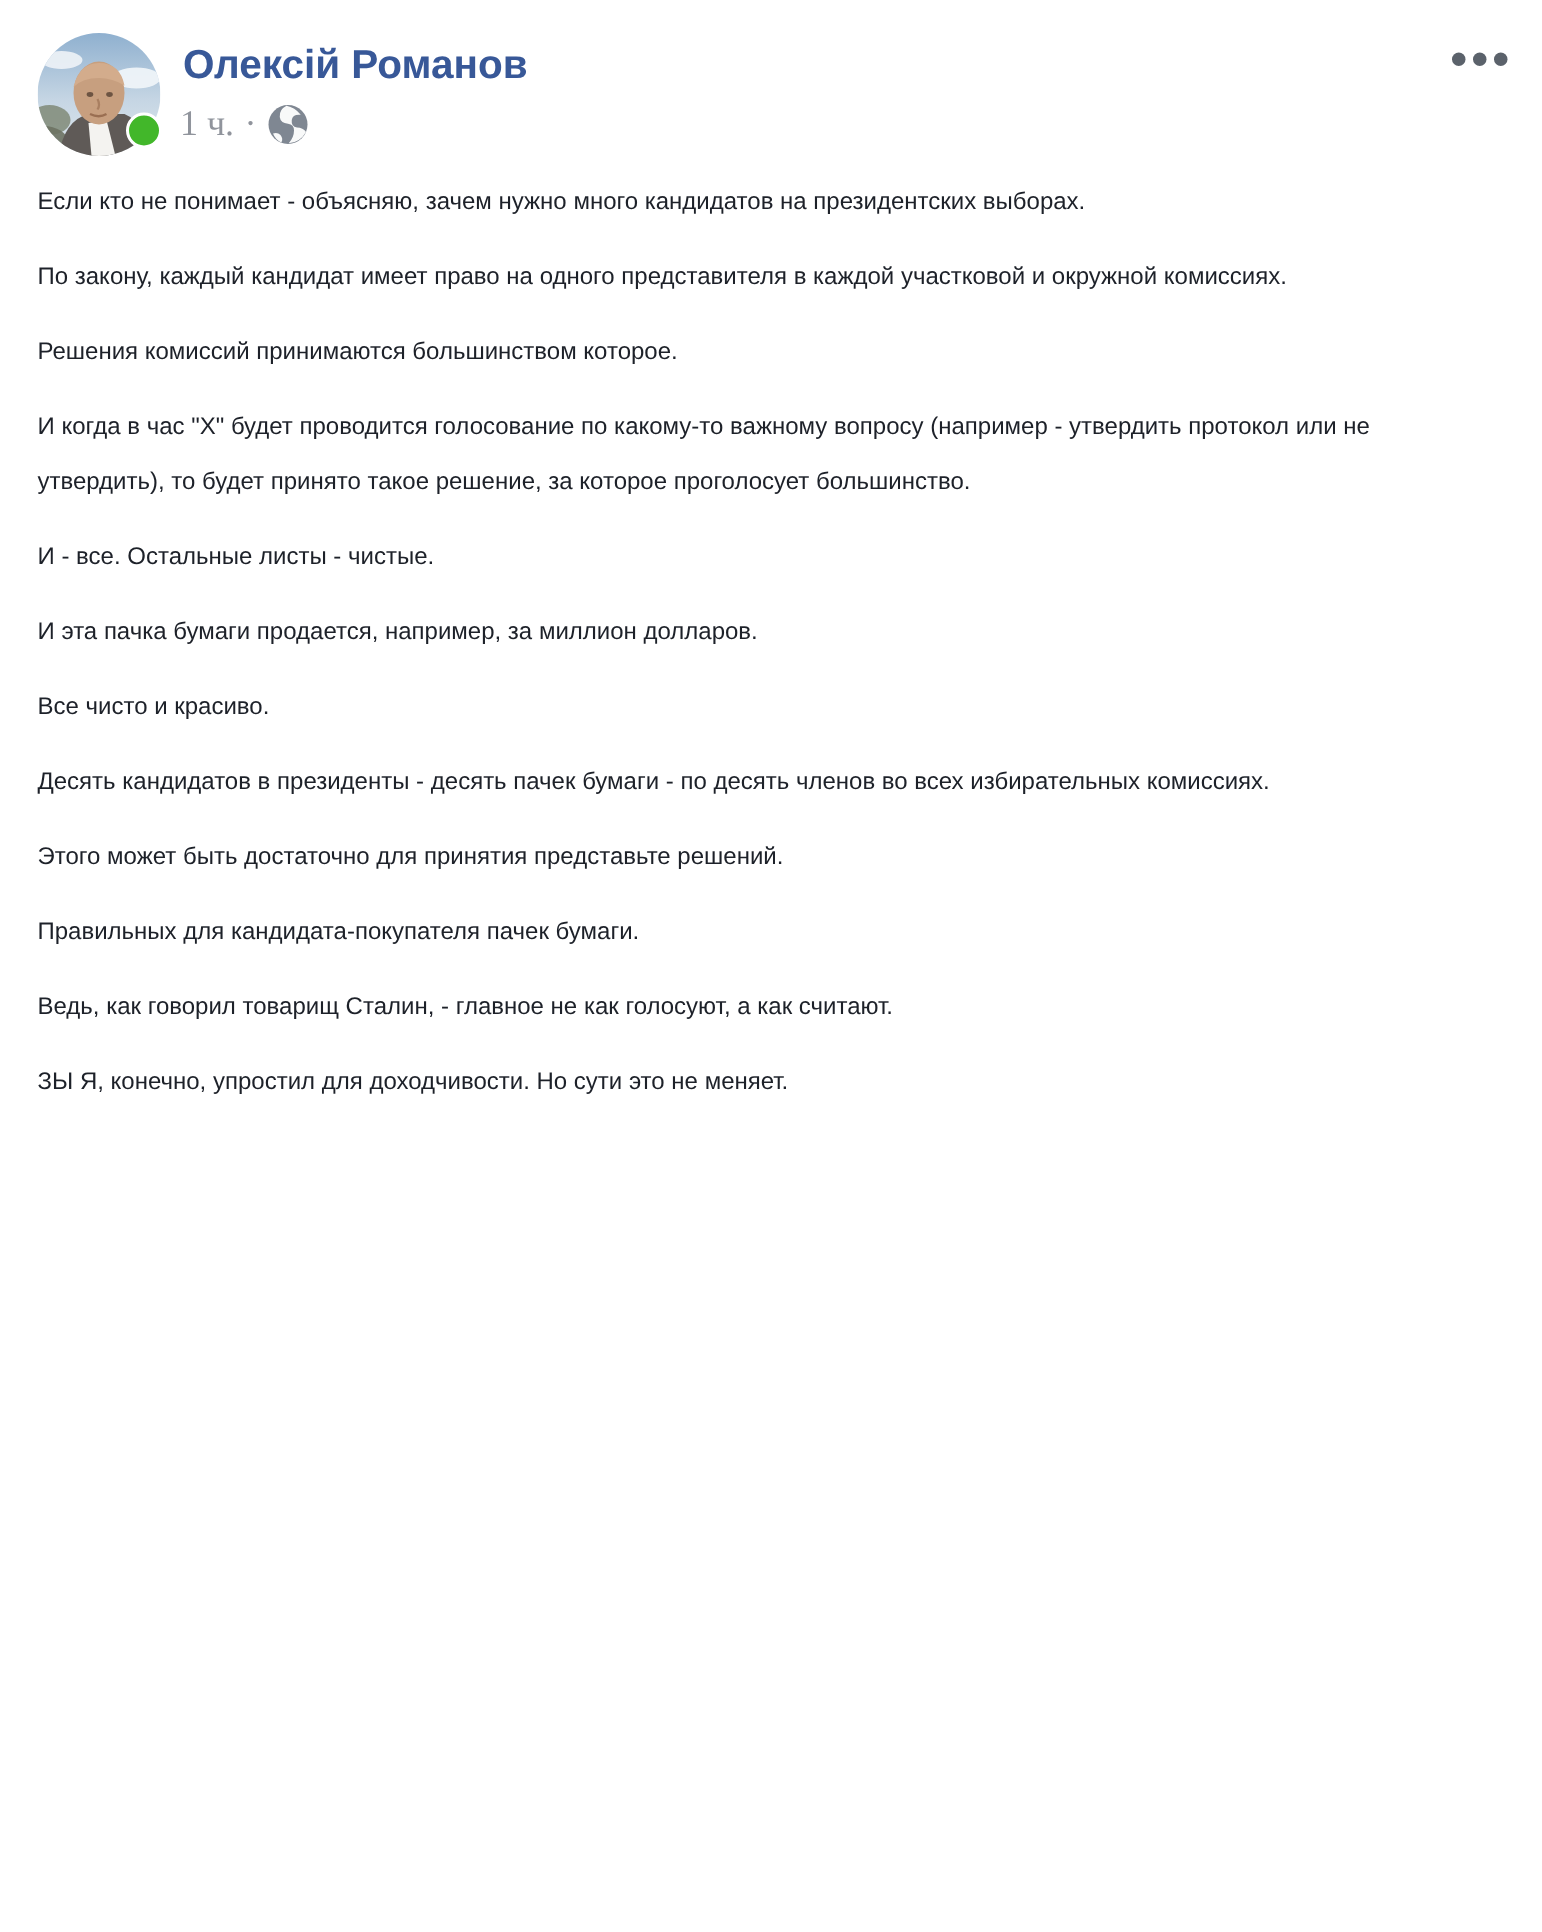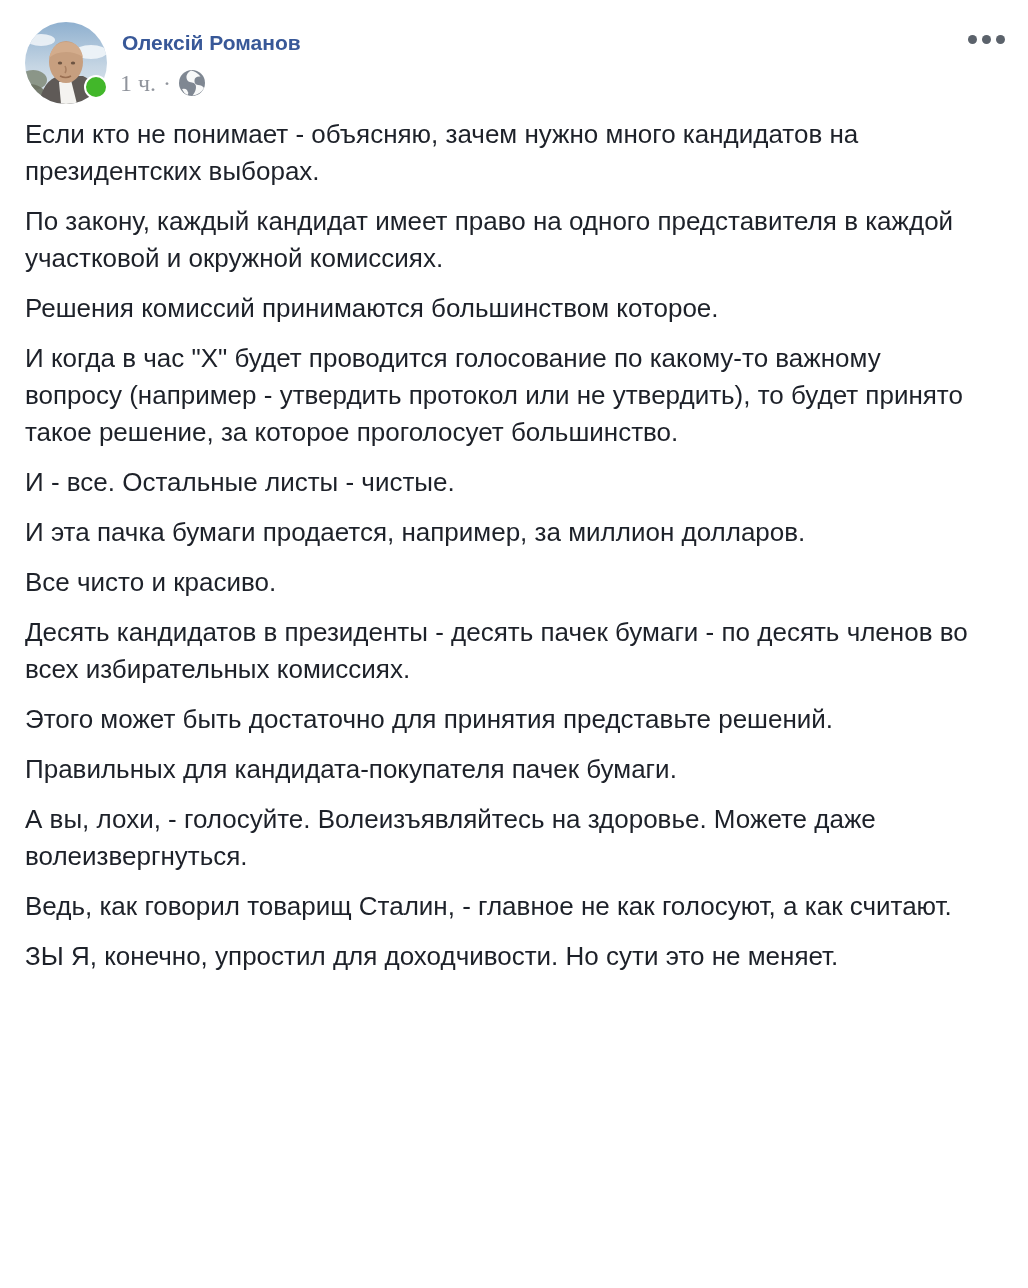--- a/index.html
+++ b/index.html
@@ -44,21 +44,21 @@
     width: 24px;
     height: 24px;
     border-radius: 50%;
     box-sizing: border-box;
     border: 2px solid #ffffff;
   }
   .author-name-link {
     position: absolute;
     left: 122px;
     top: 27px;
-    font-size: 21px;
+    font-size: 27px;
     font-weight: bold;
     color: #385898;
     text-decoration: none;
     cursor: pointer;
     line-height: 32px;
   }
   .meta-row {
     position: absolute;
     left: 120px;
     top: 68px;
@@ -98,21 +98,21 @@
     background: #5b626b;
   }
   
   .post-body {
     margin-top: 12px;
     padding-left: 25px;
     width: 955px;
   }
   .post-body p {
     margin: 0 0 13px 0;
-    font-size: 26px;
+    font-size: 16px;
     line-height: 37px;
     color: #1d2129;
   }
 </style>
 </head>
 <body>
 
 <article class="post">
 
   <header class="post-header">
@@ -169,18 +169,17 @@
       <p>Если кто не понимает - объясняю, зачем нужно много кандидатов на президентских выборах.</p>
       <p>По закону, каждый кандидат имеет право на одного представителя в каждой участковой и окружной комиссиях.</p>
       <p>Решения комиссий принимаются большинством которое.</p>
       <p>И когда в час "X" будет проводится голосование по какому-то важному вопросу (например - утвердить протокол или не утвердить), то будет принято такое решение, за которое проголосует большинство.</p>
       <p>И - все. Остальные листы - чистые.</p>
       <p>И эта пачка бумаги продается, например, за миллион долларов.</p>
       <p>Все чисто и красиво.</p>
       <p>Десять кандидатов в президенты - десять пачек бумаги - по десять членов во всех избирательных комиссиях.</p>
       <p>Этого может быть достаточно для принятия представьте решений.</p>
       <p>Правильных для кандидата-покупателя пачек бумаги.</p>
-      <p>А вы, лохи, - голосуйте. Волеизъявляйтесь на здоровье. Можете даже волеизвергнуться.</p>
       <p>Ведь, как говорил товарищ Сталин, - главное не как голосуют, а как считают.</p>
       <p>ЗЫ Я, конечно, упростил для доходчивости. Но сути это не меняет.</p>
     </div>
 
 </article>
 
 </body></html>

